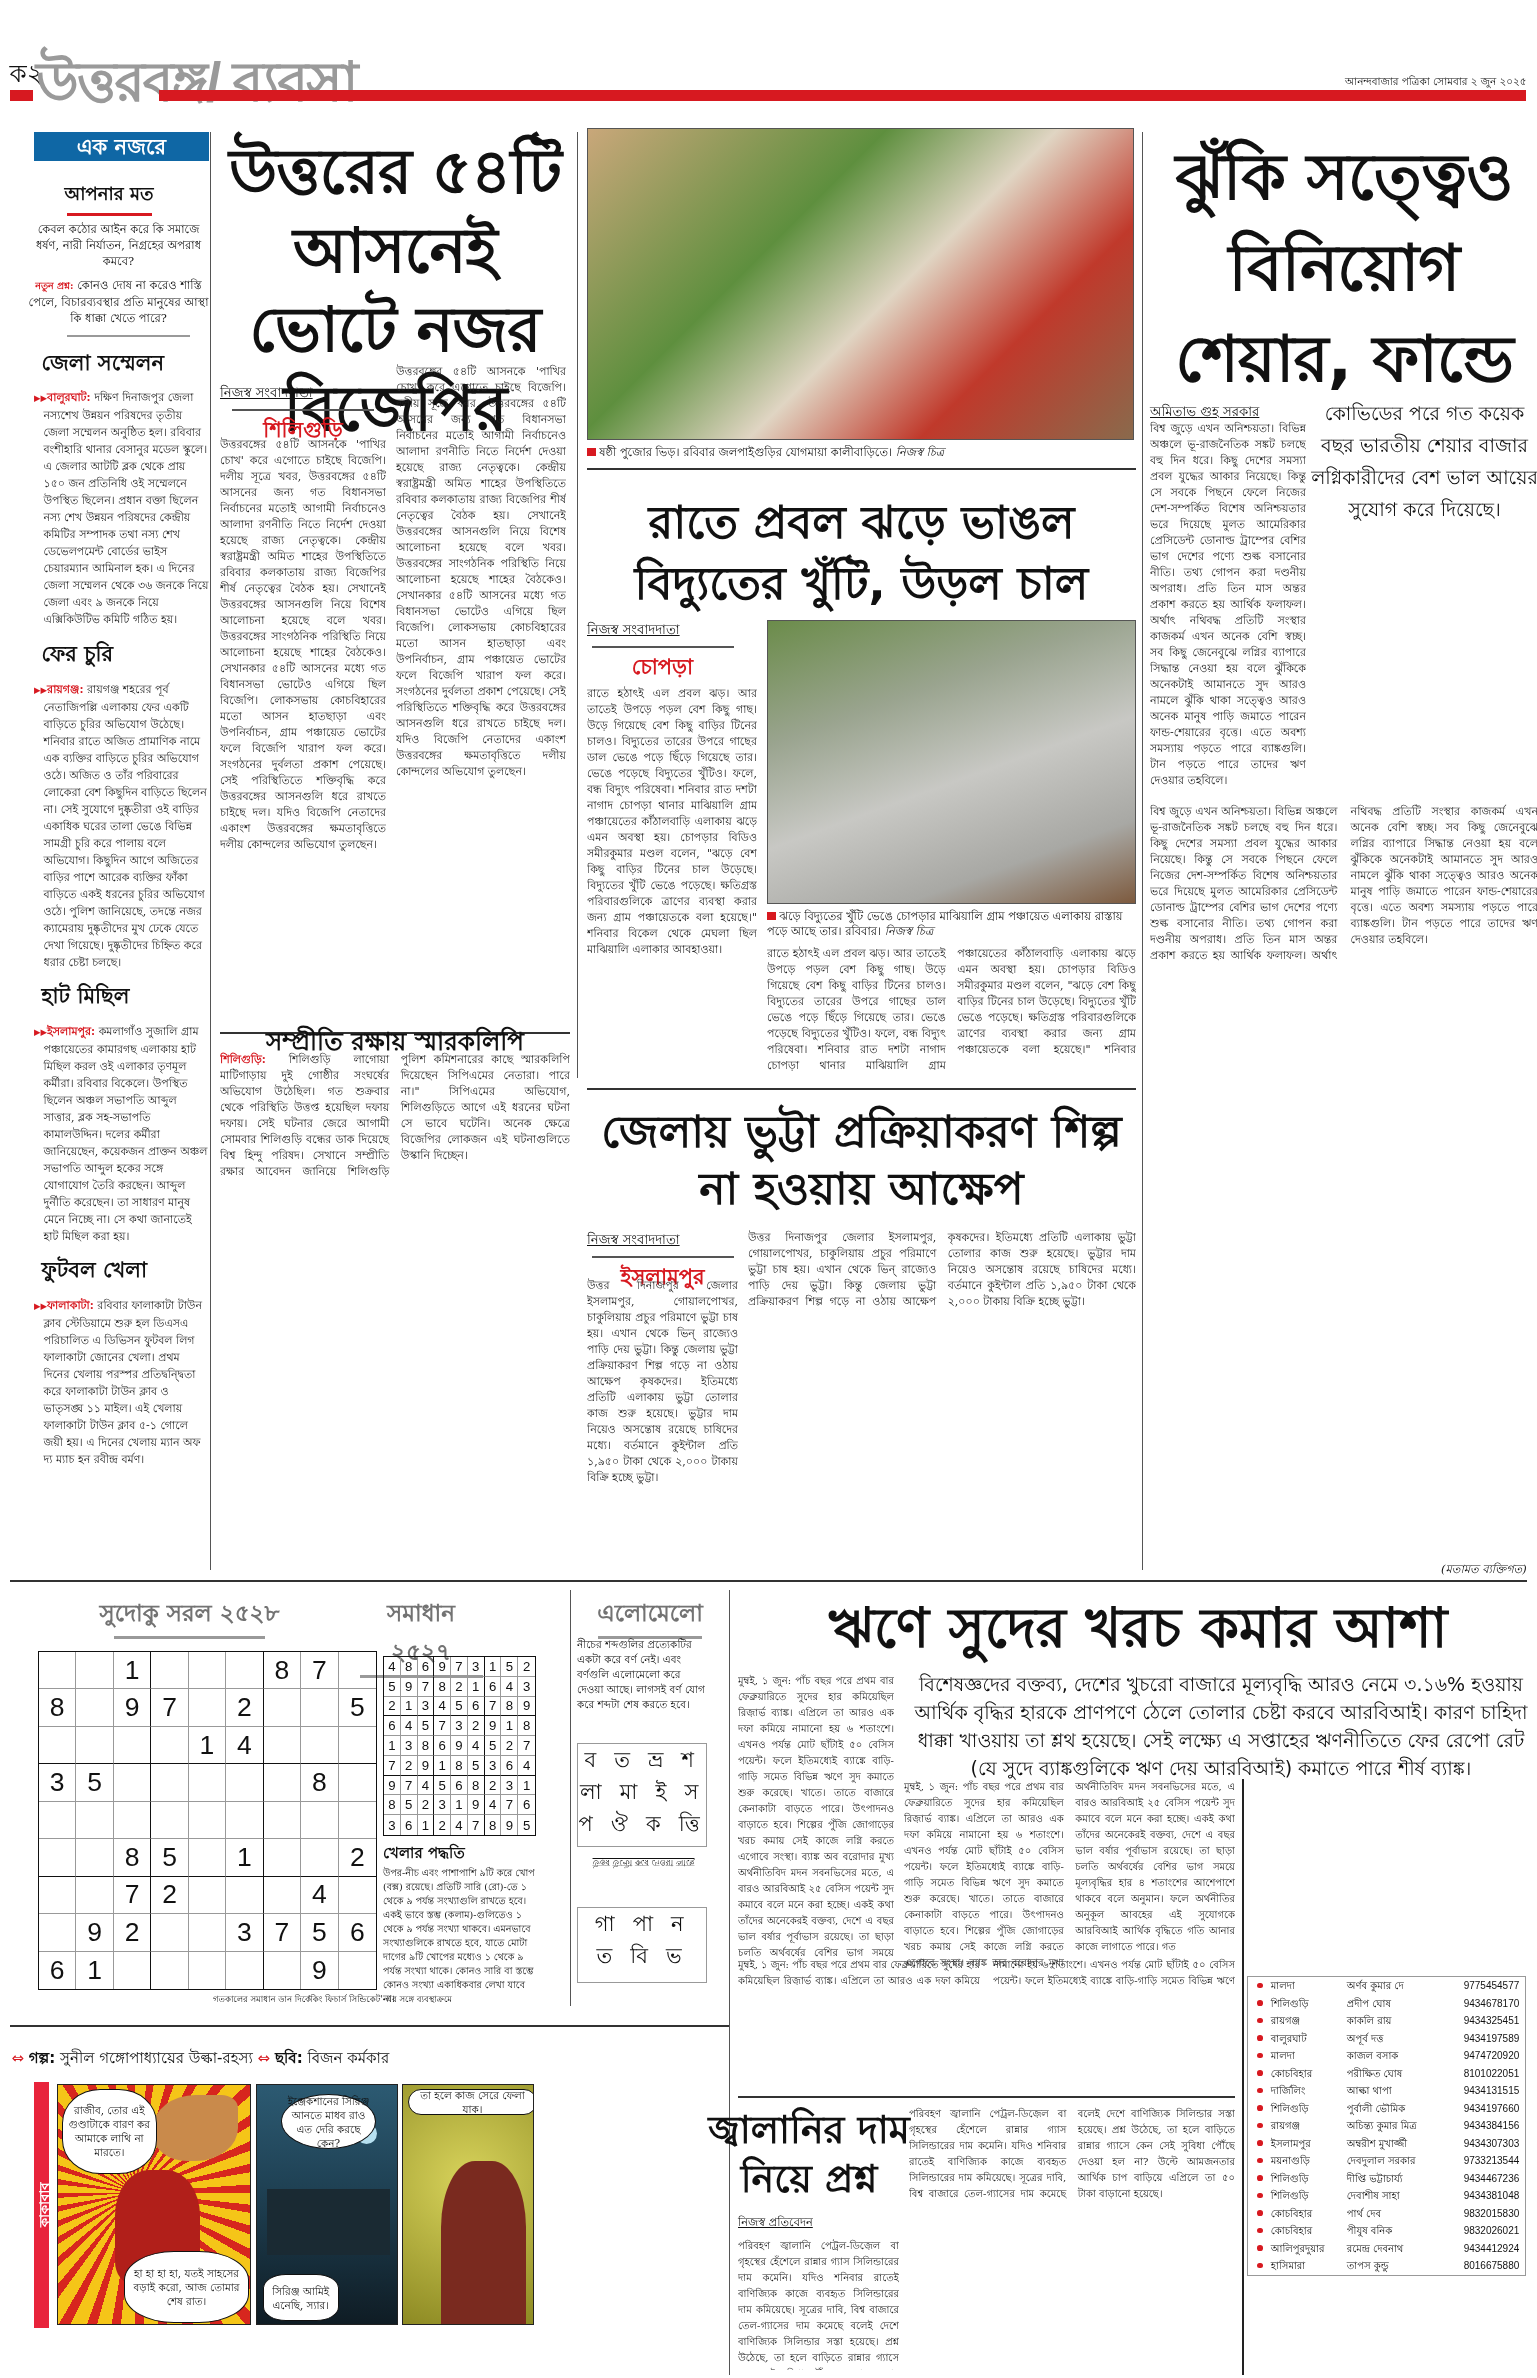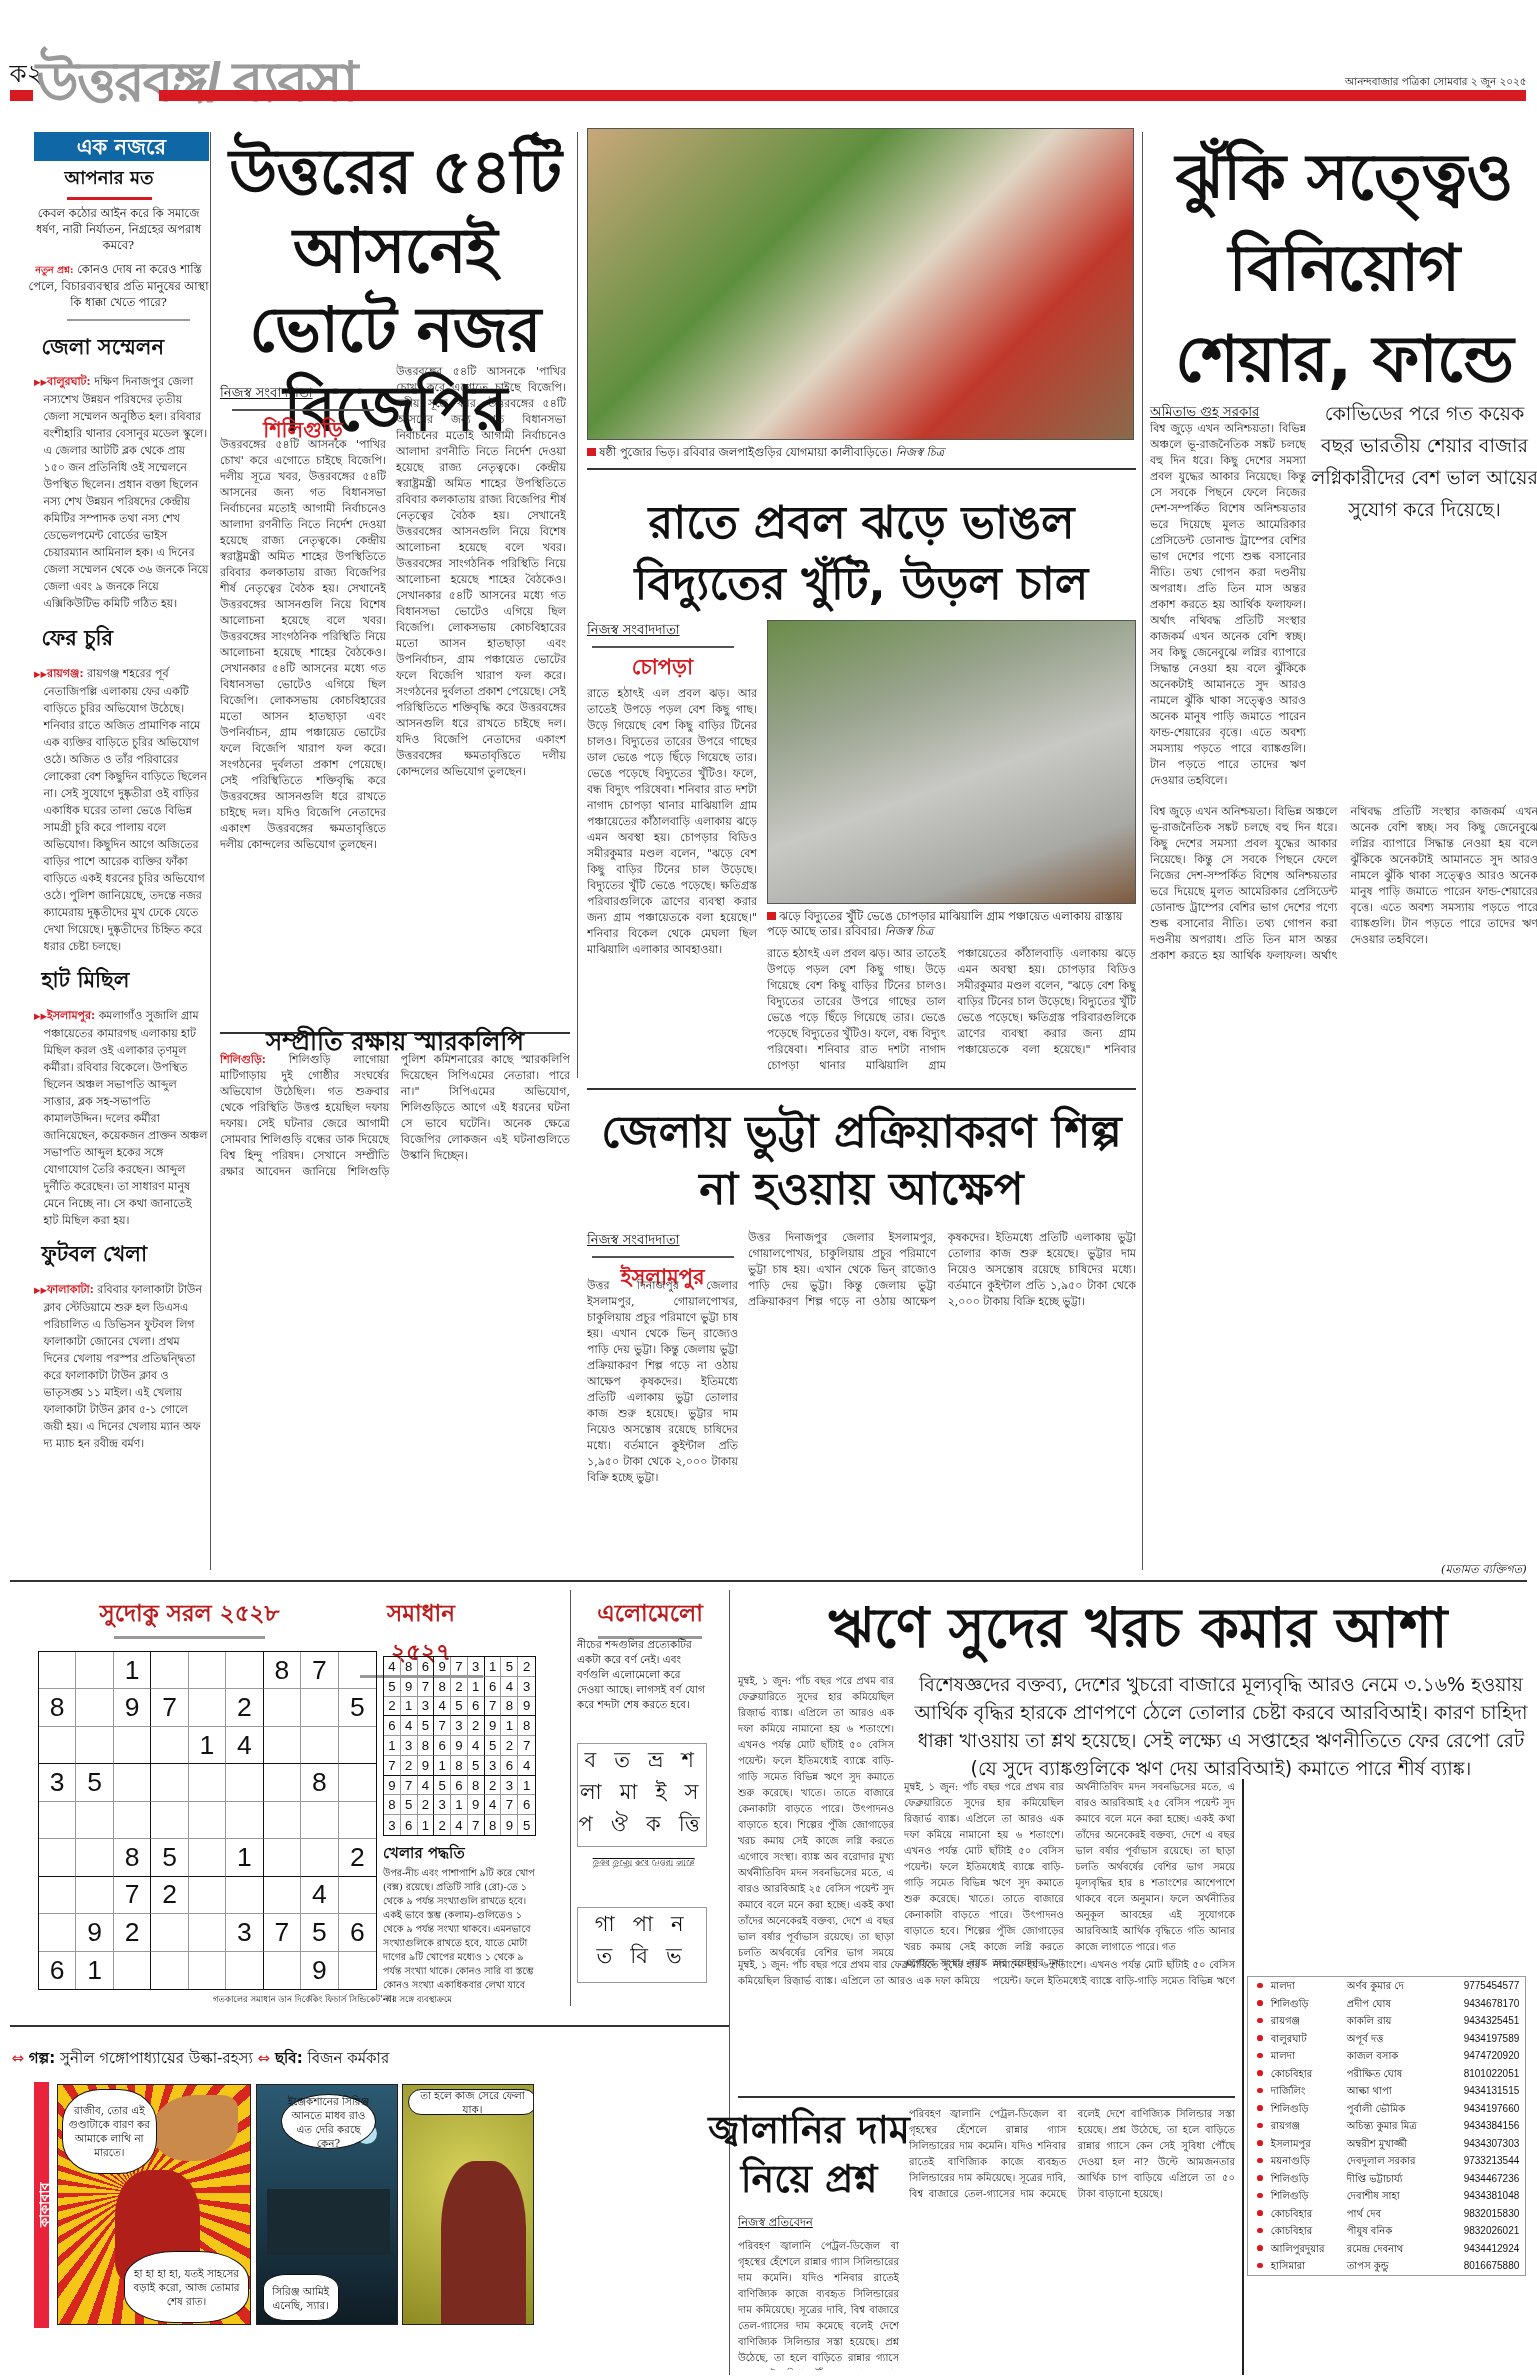--- a/index.html
+++ b/index.html
@@ -13,21 +13,21 @@
   
   #page-no { left: 9.5px; top: 55px; font-size: 24.6px; }
   #section-title { left: 36px; top: 40px; font-size: 55px; font-weight: bold; color: #9a9a9a; letter-spacing: -1.9px; font-family: Liberation Sans, sans-serif; }
   #red-bar-left { left: 9.5px; top: 90px; width: 23px; height: 11.4px; background: #d71920; }
   #red-bar-right { left: 159px; top: 90px; width: 1367px; height: 11.4px; background: #d71920; }
   #paper-date { right: 11.4px; top: 74px; font-size: 10.4px; }
 
   
   #sidebar { left: 9.5px; top: 132px; width: 199px; }
   .ek-nojore { background: #0f67a5; color: #fff; font-size: 21px; font-weight: bold; text-align: center; height: 29px; line-height: 29px; margin-left: 24.6px; }
-  .poll-title { text-align: center; font-size: 18px; font-weight: bold; margin-top: 3px; }
+  .poll-title { text-align: center; font-size: 18px; font-weight: bold; margin-top: 19px; }
   .poll-title-rule { width: 85px; height: 2.8px; background: #d71920; margin: 1.9px auto 5.7px; }
   .poll-q { text-align: center; font-size: 11.4px; line-height: 16px; padding-left: 19px; }
   .poll-row { display: flex; justify-content: space-between; font-size: 15px; padding: 0.9px 17px 0.9px 28px; margin-left: 28px; margin-top: 1.9px; }
   .poll-row.shade { background: #dbeef9; }
   .poll-row .pct-sign { color: #d71920; }
   .poll-new { font-size: 11.4px; line-height: 16px; text-align: center; margin-top: 7.6px; padding-left: 19px; }
   .grey-rule { height: 1.9px; background: #999; margin: 9.5px 19px 9.5px 57px; }
   .side-head { font-size: 21px; font-weight: bold; margin: 9.5px 0 7.6px 32px; }
   .side-text { font-size: 11px; line-height: 17px; padding-left: 34px; color: #222; }
   .side-text .place { color: #d71920; font-weight: bold; margin-left: -9.5px; }
@@ -48,21 +48,21 @@
   
   .photo { background: linear-gradient(135deg, #c9a77a 0%, #5e8f3e 35%, #e0d5c3 55%, #c0392b 75%, #8a6a4c 100%); border: 0.9px solid #555; }
   .photo2 { background: linear-gradient(160deg, #6b8c4a 0%, #9aa48f 30%, #c8c8c4 55%, #a8a8a4 80%, #7d5a3e 100%); border: 0.9px solid #555; }
   .caption { font-size: 11.4px; line-height: 15px; }
   .caption .sq { display: inline-block; width: 8.5px; height: 8.5px; background: #d71920; margin-right: 3.8px; }
   .caption i { font-style: italic; }
 
   .callout { text-align: center; font-size: 19px; line-height: 32px; font-family: "DejaVu Sans", sans-serif; }
 
   
-  .sec-title { color: #b91c1c; font-weight: bold; text-align: center; font-size: 23px; }
+  .sec-title { color: #737373; font-weight: bold; text-align: center; font-size: 23px; }
   .sec-title-rule { height: 2.8px; background: #999; margin: 1.9px auto 0; }
   #sudoku { left: 38px; top: 1651px; width: 339px; height: 339px; border: 1.9px solid #111; display: grid; grid-template-columns: repeat(9, 1fr); grid-template-rows: repeat(9, 1fr); }
   #sudoku .cell { border-right: 0.9px solid #999; border-bottom: 0.9px solid #999; font-family: "Liberation Sans", sans-serif; font-size: 26.5px; display: flex; align-items: center; justify-content: center; }
   #solution { left: 383px; top: 1656px; width: 153px; height: 180px; border: 1.4px solid #111; display: grid; grid-template-columns: repeat(9, 1fr); grid-template-rows: repeat(9, 1fr); }
   #solution .cell { border-right: 0.9px solid #999; border-bottom: 0.9px solid #999; font-family: "Liberation Sans", sans-serif; font-size: 13.2px; display: flex; align-items: center; justify-content: center; }
   .rules-text { font-size: 9.5px; line-height: 14px; }
 
   .letter-box { border: 0.9px solid #999; text-align: center; font-size: 21px; line-height: 32px; letter-spacing: 5.7px; font-family: "DejaVu Sans", sans-serif; }
 
   

